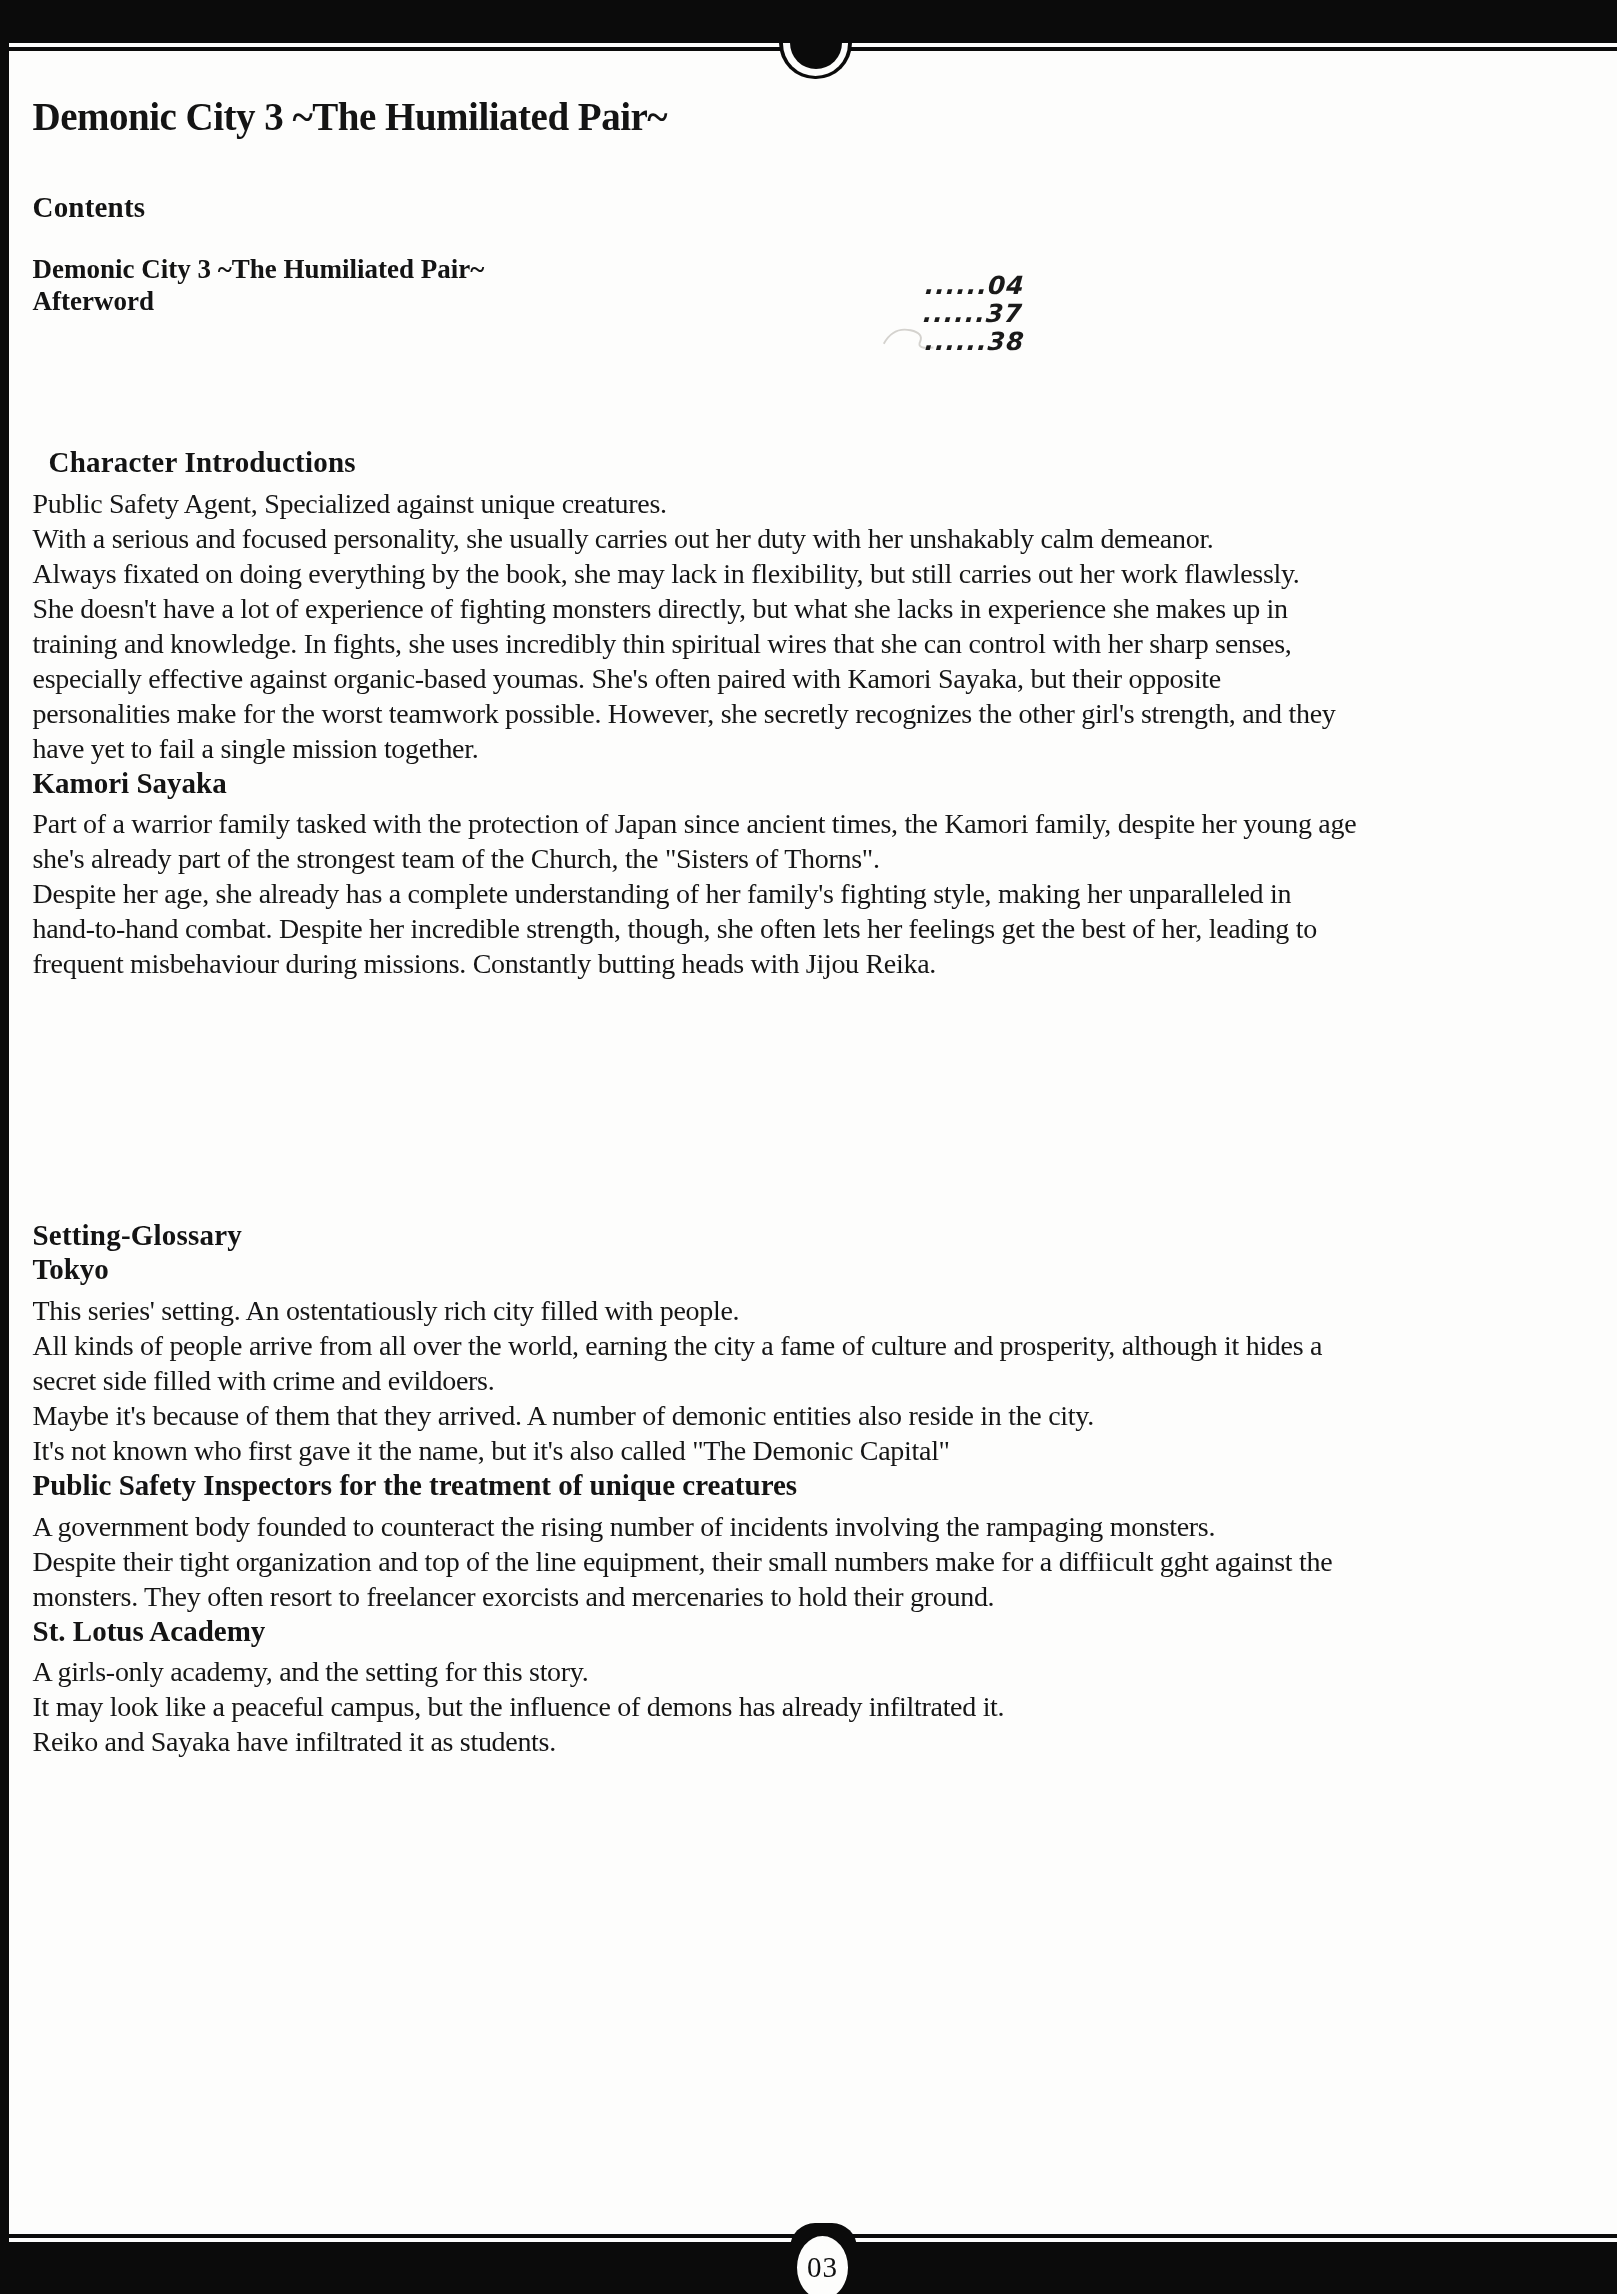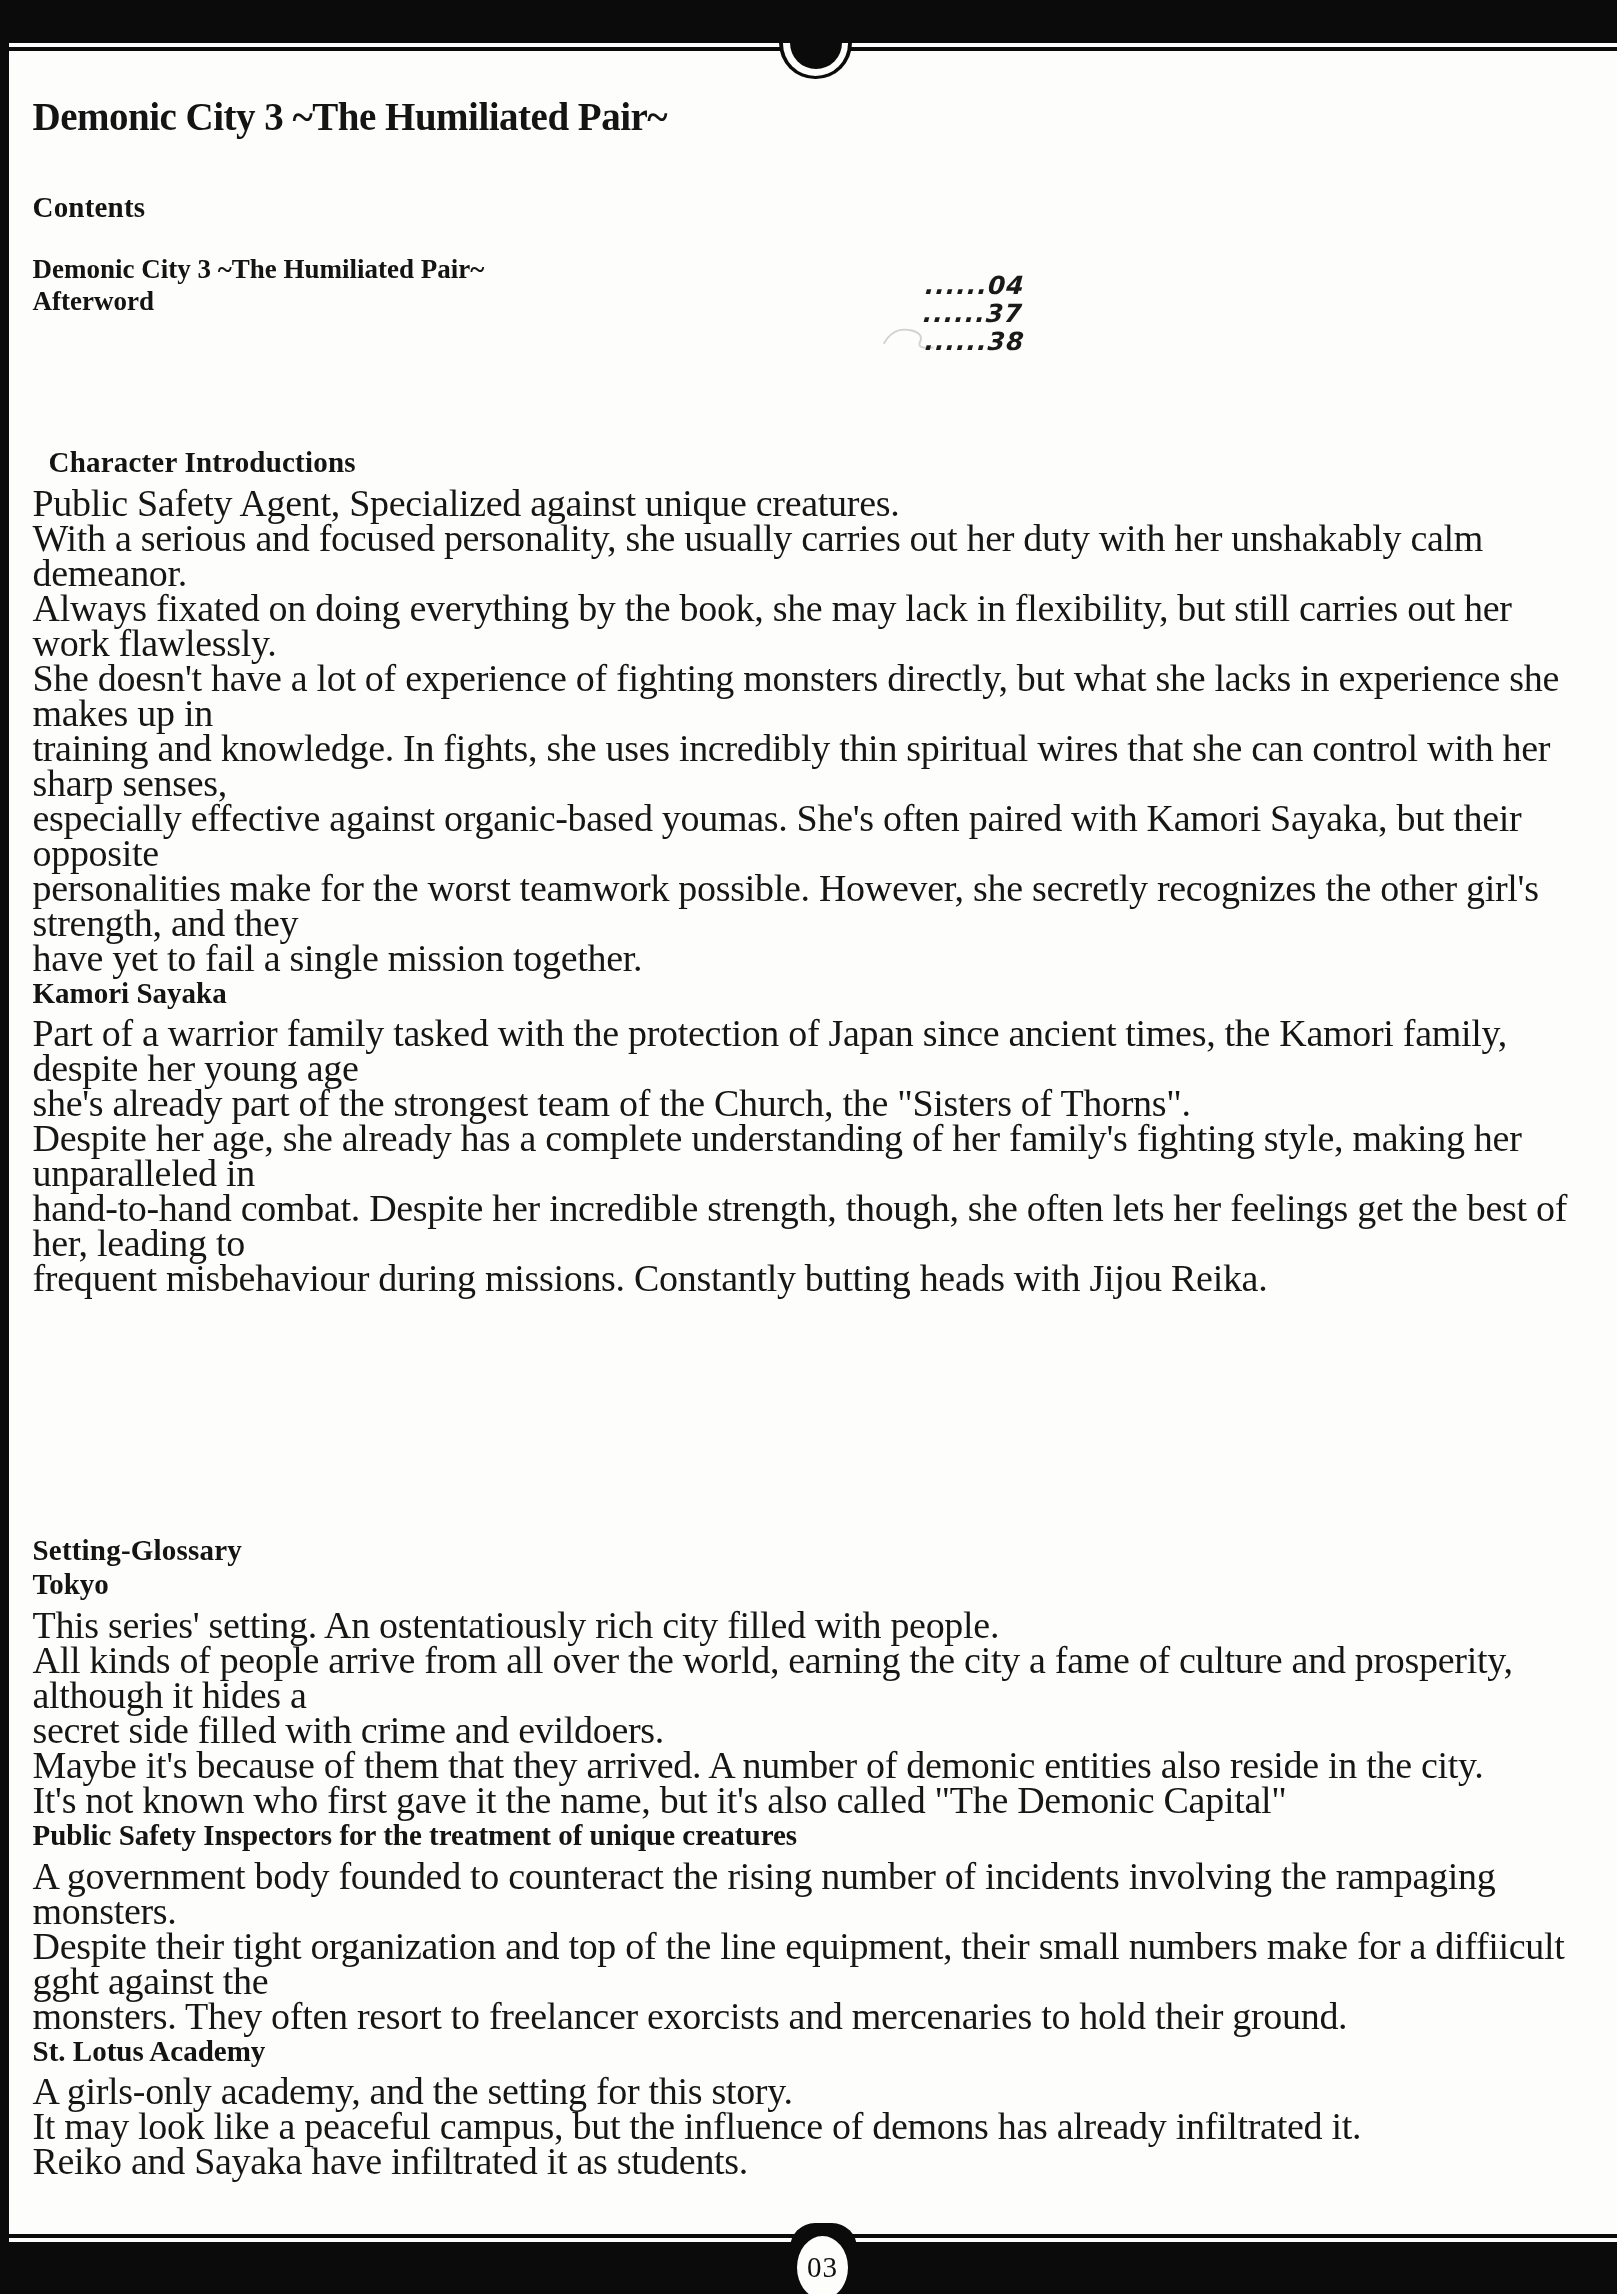--- a/index.html
+++ b/index.html
@@ -50,21 +50,21 @@
   }
   .toc-pages .pg2{padding-left:0px;}
   .toc-pages .pg3{padding-left:3.8px;}
   h3.entry-h{font-size:29px;line-height:34px;font-weight:bold;margin:0;}
   .h-jijou{margin-top:59px;}
   .h-kamori{margin-top:180px;}
   .h-tokyo{margin-top:54px;}
   .h-psi{margin-top:21px;}
   .h-lotus{margin-top:23px;}
   p.body-p{
-    margin:6.7px 0 0 0;font-size:38px;line-height:35px;
+    margin:6.7px 0 0 0;font-size:28px;line-height:35px;
     white-space:pre-line;letter-spacing:-0.3px;color:#161616;
   }
   .scan-artifact{position:absolute;z-index:0;pointer-events:none;}
 </style>
 </head>
 <body>
 
 <div class="page">
 
   <div class="left-border"></div>

